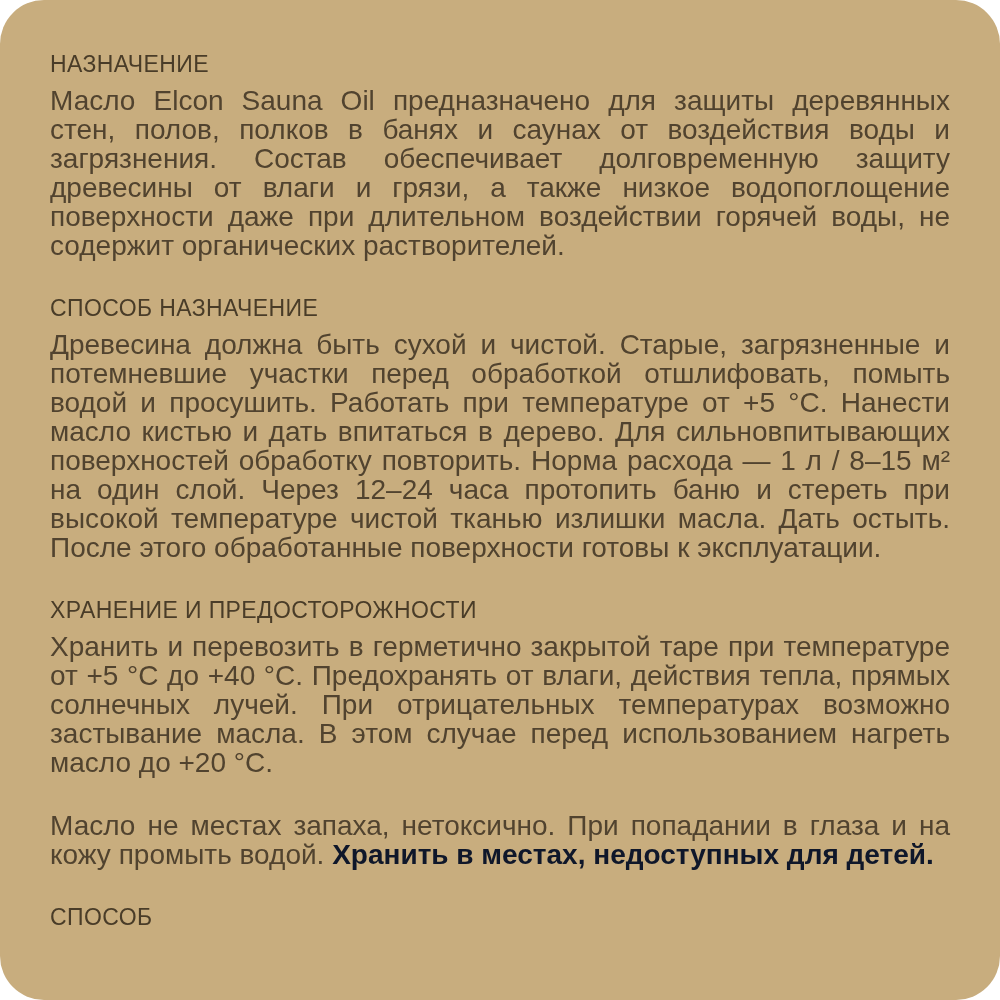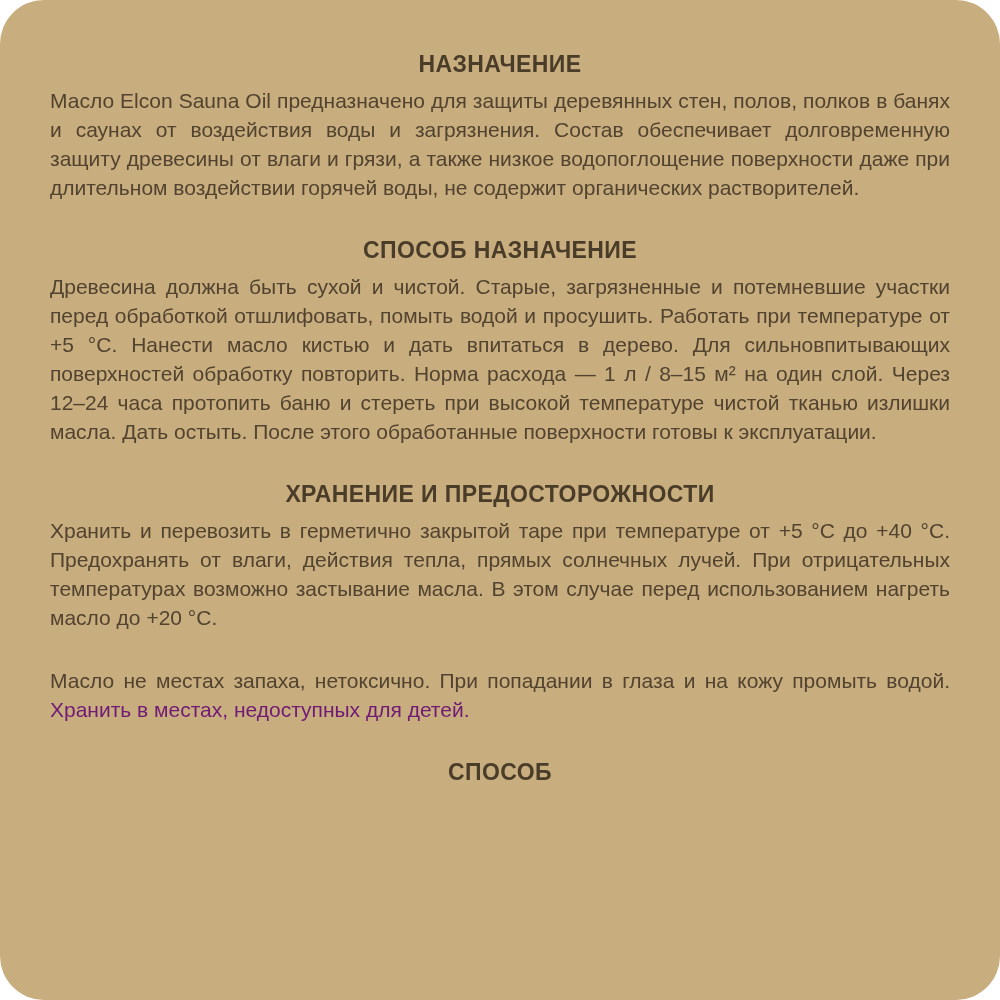--- a/index.html
+++ b/index.html
@@ -19,33 +19,32 @@
     padding: 50px 50px 40px 50px;
     font-family: "Liberation Sans", sans-serif;
     color: #51432f;
   }
   section { margin: 0 0 34px 0; }
   section:last-child { margin-bottom: 0; }
   .section-heading {
     margin: 0 0 8px 0;
     font-size: 23px;
     line-height: 28px;
-    font-weight: 700;
+    font-weight: 400;
     letter-spacing: 0.4px;
     color: #493c28;
-    text-align: center;
   }
   .section-body {
     margin: 0;
-    font-size: 21px;
+    font-size: 28px;
     line-height: 29px;
     text-align: justify;
     color: #51432f;
   }
-  .section-body strong { font-weight: 400; color: #701a75; margin-top: 20px; }
+  .section-body strong { font-weight: 700; color: #0f172a; margin-top: 20px; }
 </style>
 </head>
 <body>
 
 <div class="card">
 
   <section>
     <h2 class="section-heading">НАЗНАЧЕНИЕ</h2>
     <p class="section-body">Масло Elcon Sauna Oil предназначено для защиты деревянных стен, полов, полков в банях и саунах от воздействия воды и загрязнения. Состав обеспечивает долговременную защиту древесины от влаги и грязи, а также низкое водопоглощение поверхности даже при длительном воздействии горячей воды, не содержит органических растворителей.</p>
   </section>

